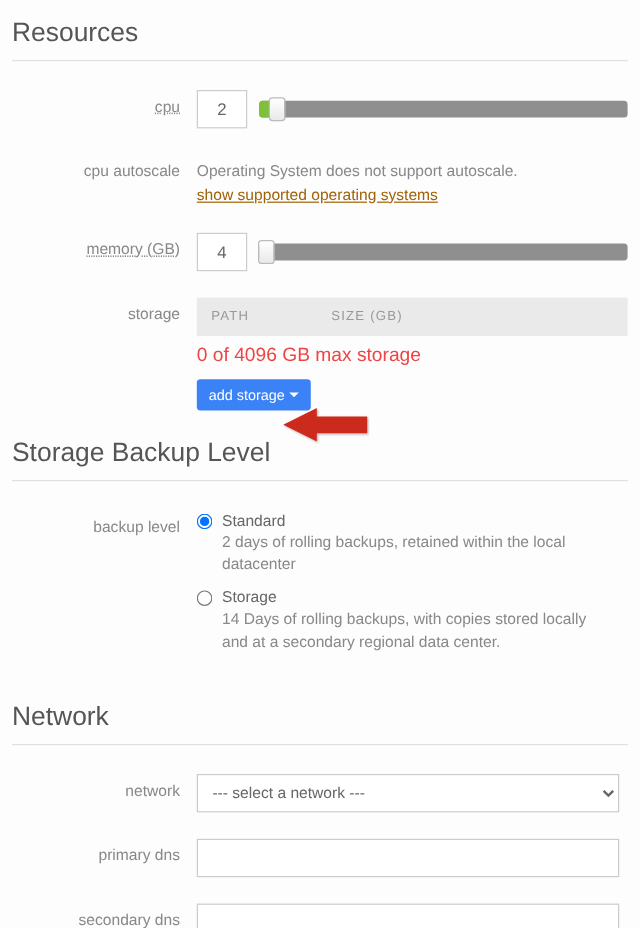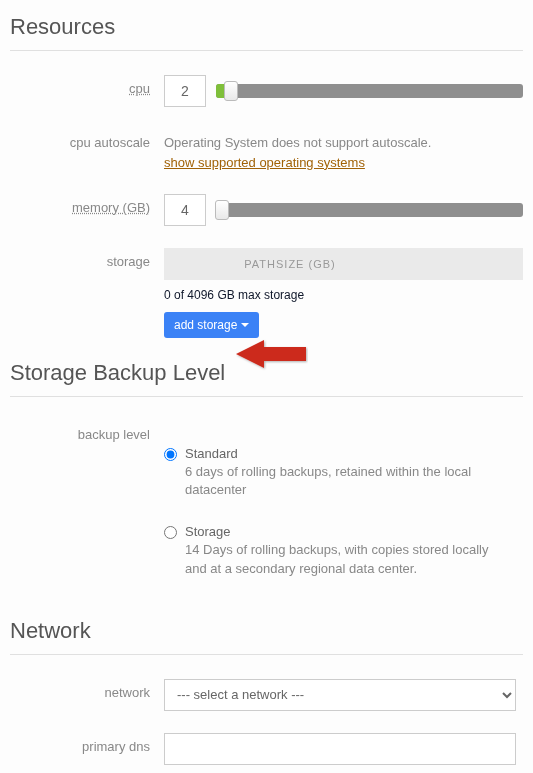--- a/index.html
+++ b/index.html
@@ -86,23 +86,23 @@
     .link-text { text-decoration: underline; cursor: pointer; color: #a16207; }
     .table-head {
       display: flex;
       background: #eaeaea;
       color: #999;
       font-size: 11px;
       letter-spacing: 1px;
       padding: 10px 12px;
       width: 100%;
     }
-    .th-path { width: 100px; text-align: right; }
+    .th-path { width: 100px; }
     .th-size { flex: 1; }
-    .sub-note { color: #0f172a; font-size: 12px; margin-top: 8px; }
+    .sub-note { color: #ef4444; font-size: 16px; margin-top: 8px; }
     .btn {
       display: inline-flex;
       align-items: center;
       gap: 4px;
       background: #3b82f6;
       color: #fff;
       font-size: 12px;
       padding: 6px 10px;
       border-radius: 3px;
       border: none;
@@ -113,21 +113,20 @@
       width: 0; height: 0;
       border-left: 4px solid transparent;
       border-right: 4px solid transparent;
       border-top: 4px solid #fff;
     }
     .radio-line {
       display: flex;
       align-items: center;
       gap: 8px;
       margin-bottom: 2px;
-      margin-top: 24px;
     }
     .radio-line input { margin-top: 3px; }
     .radio-desc {
       color: #888;
       font-size: 13px;
       line-height: 1.4;
       padding-left: 21px;
       margin-bottom: 10px;
       max-width: 340px;
     }
@@ -217,21 +216,21 @@
 <h2>Storage Backup Level</h2>
 <hr class="sec-div">
 
 <div class="row">
   <div class="lbl">backup level</div>
   <div class="ctrl" style="display:block">
     <div class="radio-line">
       <input type="radio" name="bk" checked="" style="">
       <span>Standard</span>
     </div>
-    <div class="radio-desc">6 days of rolling backups, retained within the local datacenter</div>
+    <div class="radio-desc">2 days of rolling backups, retained within the local datacenter</div>
     <div class="radio-line">
       <input type="radio" name="bk" style="">
       <span>Storage</span>
     </div>
     <div class="radio-desc">14 Days of rolling backups, with copies stored locally and at a secondary regional data center.</div>
   </div>
 </div>
 
 <h2 style="margin-top:30px">Network</h2>
 <hr class="sec-div">

